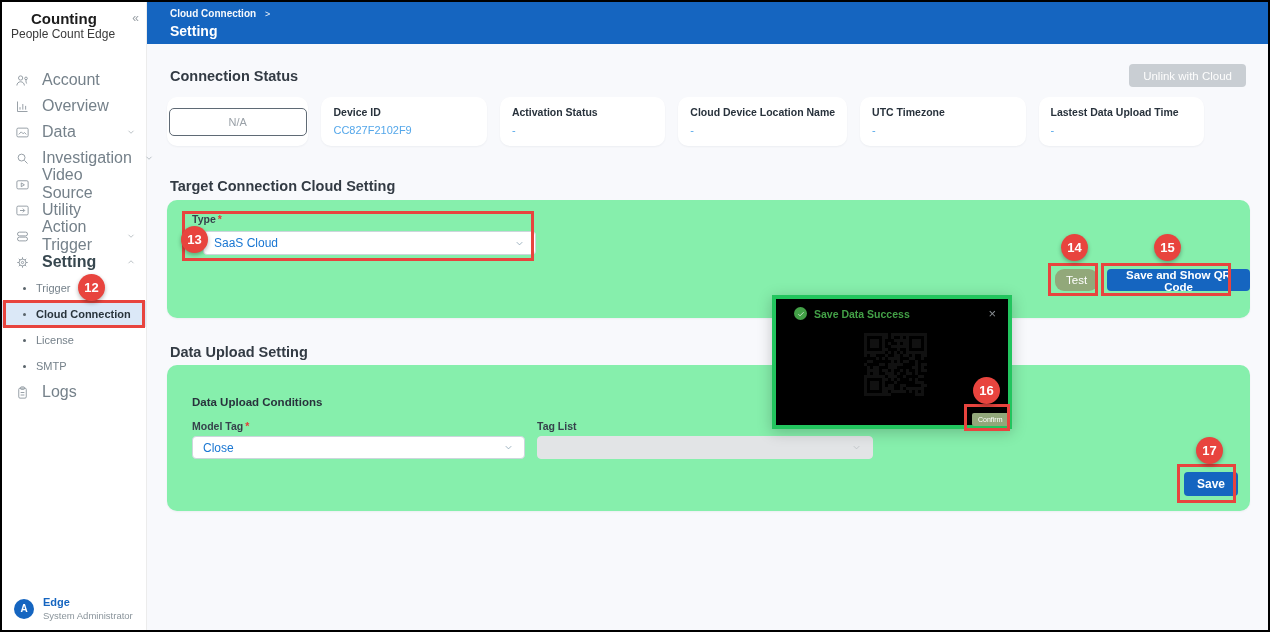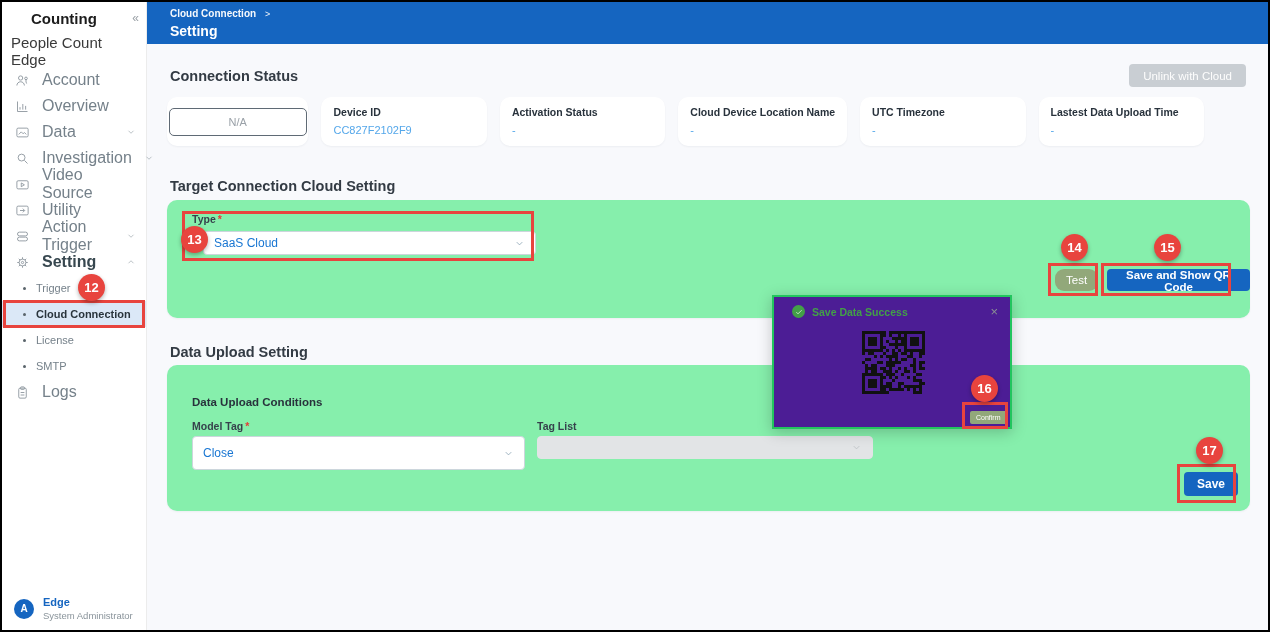--- a/index.html
+++ b/index.html
@@ -9,21 +9,21 @@
     position: relative; width: 1270px; height: 632px;
     border: 2px solid #000; background: var(--main-bg,#f8f9fc);
     overflow: hidden;
   }
 
   
   .sidebar { position:absolute; left:0; top:0; bottom:0; width:145px; background:#fff;
     border-right:1px solid #ececec; z-index:2; }
   .sb-head { padding:8px 10px 0 9px; position:relative; }
   .sb-title { font-size:15px; font-weight:700; color:#1c1c1c;margin-left:20px; }
-  .sb-sub { font-size:15px; color:#3a3a3a; margin-top:7px; }
+  .sb-sub { font-size:12px; color:#3a3a3a; }
   .sb-collapse { position:absolute; top:9px; right:7px; color:#9aa0a6; font-size:12px; cursor:pointer; }
   .menu { position:absolute; top:65px; left:0; right:0; }
   .menu-item { height:26px; display:flex; align-items:center; gap:12px; padding:0 10px 0 13px;
     font-size:16px; color:#75818a; position:relative; cursor:pointer; }
   .menu-item.bold { color:#37474f; font-weight:700; }
   .mi-icon { width:15px; height:15px; display:flex; align-items:center; justify-content:center; flex:0 0 15px; }
   .mi-icon svg { stroke:#8a949b; fill:none; stroke-width:1.4; }
   .chev { margin-left:auto; display:flex; }
   .chev svg { stroke:#9aa4ab; fill:none; stroke-width:1.6; }
   .sub-item { height:26px; display:flex; align-items:center; gap:10px; padding-left:21px;
@@ -78,22 +78,22 @@
   .bold-label { position:absolute; font-size:11.5px; font-weight:700; color:#28323c; }
 
   
   .anno-box { position:absolute; border:3px solid var(--annotation-red,#e8443e); z-index:15; pointer-events:none; }
   .anno-circle { position:absolute; width:27px; height:27px; border-radius:50%;
     background:var(--annotation-red,#e8443e); color:#fff; font-size:13px; font-weight:700;
     display:flex; align-items:center; justify-content:center; z-index:30;
     box-shadow:0 2px 4px rgba(0,0,0,.3); pointer-events:none; }
 
   
-  .modal { position:absolute; left:770px; top:293px; width:240px; height:134px; background:#4c1d95;
-    border:2px solid #22c55e; box-shadow:0 3px 14px rgba(0,0,0,.22); z-index:20; }
+  .modal { position:absolute; left:770px; top:293px; width:240px; height:134px; background:#000000;
+    border:4px solid #22c55e; box-shadow:0 3px 14px rgba(0,0,0,.22); z-index:20; }
   .modal-head { display:flex; align-items:center; gap:7px; padding:8px 10px 0 18px; }
   .check-icon { width:13px; height:13px; border-radius:50%; background:var(--success-green,#43a047);
     display:flex; align-items:center; justify-content:center; flex:0 0 13px; }
   .check-icon svg { stroke:#fff; fill:none; stroke-width:2; }
   .modal-title { font-size:10.5px; font-weight:700; color:var(--success-green,#43a047); }
   .modal-close { margin-left:auto; color:#8a8f94; font-size:13px; line-height:1; cursor:pointer; padding:0 2px; }
   #qr { position:absolute; left:88px; top:34px; }
   .confirm-btn { position:absolute; left:196px; top:114px; padding:3px 6px; font-size:7px; border-radius:2px; }
 </style>
 </head>
@@ -308,21 +308,21 @@
       <div class="anno-box" style="left:934px; top:63px; width:130px; height:33px;"></div>
       <div class="anno-circle" style="left:987px; top:34px;">15</div>
     </div>
 
     <div class="sec-h" style="left:23px; top:300px;">Data Upload Setting</div>
     <div class="card" id="data-card">
       <div class="bold-label" style="left:25px; top:31px;">Data Upload Conditions</div>
       <div class="fld-label" style="left:25px; top:55px;">
         <span>Model Tag</span><span class="req">*</span>
       </div>
-      <div class="select" style="left:25px; top:71px; width:333px; height:34px;">
+      <div class="select" style="left:25px; top:71px; width:333px; height:23px;">
         <span>Close</span>
         <span class="chev">
           <svg width="11" height="11" viewBox="0 0 24 24">
               <path d="M6 9l6 6 6-6"></path>
             </svg>
         </span>
       </div>
       <div class="fld-label" style="left:370px; top:55px;">Tag List</div>
       <div class="select disabled" style="left:370px; top:71px; width:336px; height:23px;">
         <span></span>

